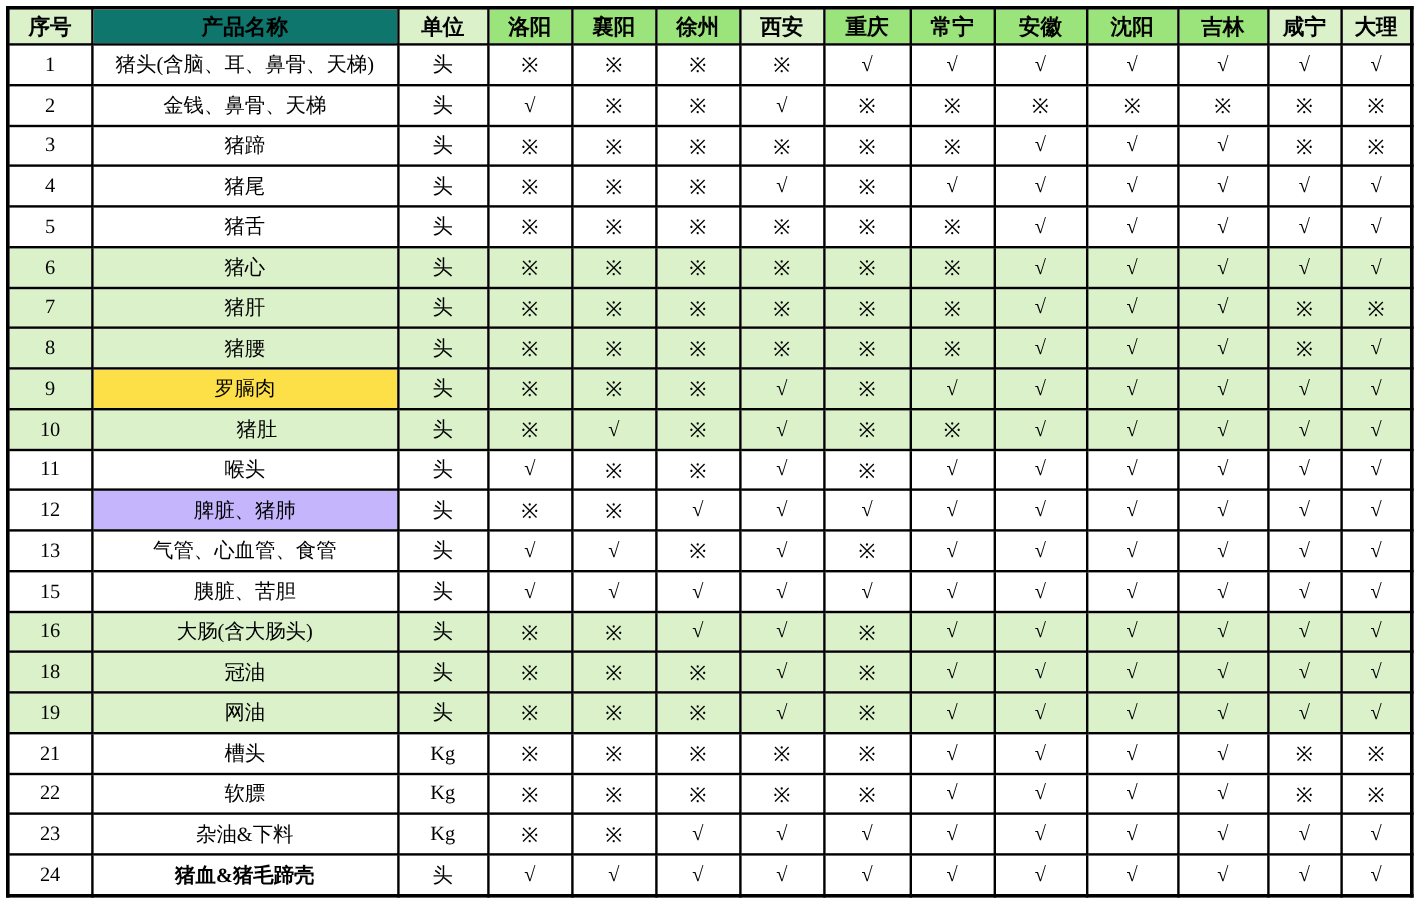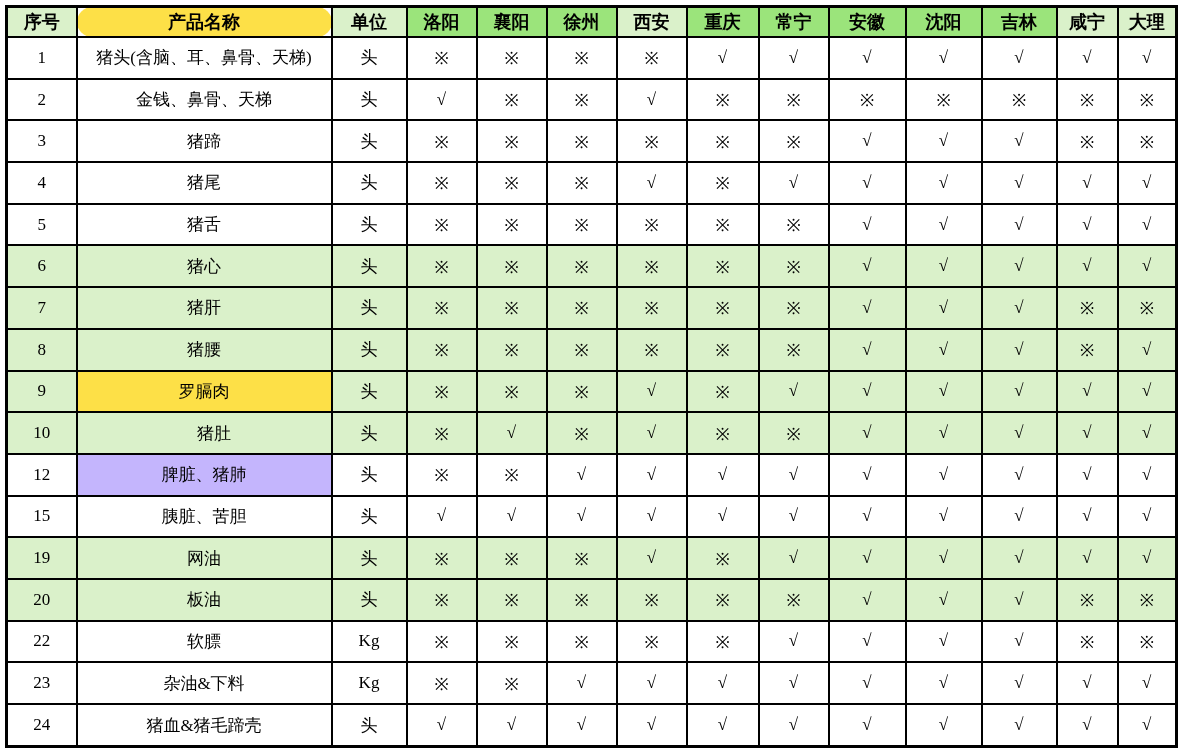--- a/index.html
+++ b/index.html
@@ -70,21 +70,21 @@
         <col style="width: 70px;">
         <col style="width: 77px;">
         <col style="width: 76px;">
         <col style="width: 75px;">
         <col style="width: 61px;">
         <col style="width: 59px;">
       </colgroup>
     <thead>
       <tr>
           <th style="background: rgb(218, 241, 202);">序号</th>
-          <th style="background: #fde047; border-radius: 15px;">产品名称</th>
+          <th style="background: #0f766e;">产品名称</th>
           <th style="background: rgb(218, 241, 202);">单位</th>
           <th style="background: rgb(155, 228, 123);">洛阳</th>
           <th style="background: rgb(155, 228, 123);">襄阳</th>
           <th style="background: rgb(155, 228, 123);">徐州</th>
           <th style="background: rgb(218, 241, 202);">西安</th>
           <th style="background: rgb(155, 228, 123);">重庆</th>
           <th style="background: rgb(155, 228, 123);">常宁</th>
           <th style="background: rgb(155, 228, 123);">安徽</th>
           <th style="background: rgb(155, 228, 123);">沈阳</th>
           <th style="background: rgb(155, 228, 123);">吉林</th>
@@ -247,82 +247,146 @@
           <td class="sym-cell" style="background: rgb(218, 241, 202);">√</td>
           <td class="sym-cell" style="background: rgb(218, 241, 202);">※</td>
           <td class="sym-cell" style="background: rgb(218, 241, 202);">※</td>
           <td class="sym-cell" style="background: rgb(218, 241, 202);">√</td>
           <td class="sym-cell" style="background: rgb(218, 241, 202);">√</td>
           <td class="sym-cell" style="background: rgb(218, 241, 202);">√</td>
           <td class="sym-cell" style="background: rgb(218, 241, 202);">√</td>
           <td class="sym-cell" style="background: rgb(218, 241, 202);">√</td>
         </tr>
         <tr>
+          <td class="no-cell" style="background: rgb(255, 255, 255);">11</td>
+          <td class="name-cell" style="background: rgb(255, 255, 255);">喉头</td>
+          <td class="unit-cell" style="background: rgb(255, 255, 255);">头</td>
+          <td class="sym-cell" style="background: rgb(255, 255, 255);">√</td>
+          <td class="sym-cell" style="background: rgb(255, 255, 255);">※</td>
+          <td class="sym-cell" style="background: rgb(255, 255, 255);">※</td>
+          <td class="sym-cell" style="background: rgb(255, 255, 255);">√</td>
+          <td class="sym-cell" style="background: rgb(255, 255, 255);">※</td>
+          <td class="sym-cell" style="background: rgb(255, 255, 255);">√</td>
+          <td class="sym-cell" style="background: rgb(255, 255, 255);">√</td>
+          <td class="sym-cell" style="background: rgb(255, 255, 255);">√</td>
+          <td class="sym-cell" style="background: rgb(255, 255, 255);">√</td>
+          <td class="sym-cell" style="background: rgb(255, 255, 255);">√</td>
+          <td class="sym-cell" style="background: rgb(255, 255, 255);">√</td>
+        </tr>
+        <tr>
           <td class="no-cell" style="background: rgb(255, 255, 255);">12</td>
           <td class="name-cell" style="background: #c4b5fd;">脾脏、猪肺</td>
           <td class="unit-cell" style="background: rgb(255, 255, 255);">头</td>
           <td class="sym-cell" style="background: rgb(255, 255, 255);">※</td>
           <td class="sym-cell" style="background: rgb(255, 255, 255);">※</td>
           <td class="sym-cell" style="background: rgb(255, 255, 255);">√</td>
           <td class="sym-cell" style="background: rgb(255, 255, 255);">√</td>
           <td class="sym-cell" style="background: rgb(255, 255, 255);">√</td>
           <td class="sym-cell" style="background: rgb(255, 255, 255);">√</td>
           <td class="sym-cell" style="background: rgb(255, 255, 255);">√</td>
           <td class="sym-cell" style="background: rgb(255, 255, 255);">√</td>
           <td class="sym-cell" style="background: rgb(255, 255, 255);">√</td>
           <td class="sym-cell" style="background: rgb(255, 255, 255);">√</td>
           <td class="sym-cell" style="background: rgb(255, 255, 255);">√</td>
         </tr>
         <tr>
+          <td class="no-cell" style="background: rgb(255, 255, 255);">13</td>
+          <td class="name-cell" style="background: rgb(255, 255, 255);">气管、心血管、食管</td>
+          <td class="unit-cell" style="background: rgb(255, 255, 255);">头</td>
+          <td class="sym-cell" style="background: rgb(255, 255, 255);">√</td>
+          <td class="sym-cell" style="background: rgb(255, 255, 255);">√</td>
+          <td class="sym-cell" style="background: rgb(255, 255, 255);">※</td>
+          <td class="sym-cell" style="background: rgb(255, 255, 255);">√</td>
+          <td class="sym-cell" style="background: rgb(255, 255, 255);">※</td>
+          <td class="sym-cell" style="background: rgb(255, 255, 255);">√</td>
+          <td class="sym-cell" style="background: rgb(255, 255, 255);">√</td>
+          <td class="sym-cell" style="background: rgb(255, 255, 255);">√</td>
+          <td class="sym-cell" style="background: rgb(255, 255, 255);">√</td>
+          <td class="sym-cell" style="background: rgb(255, 255, 255);">√</td>
+          <td class="sym-cell" style="background: rgb(255, 255, 255);">√</td>
+        </tr>
+        <tr>
           <td class="no-cell" style="background: rgb(255, 255, 255);">15</td>
           <td class="name-cell" style="background: rgb(255, 255, 255);">胰脏、苦胆</td>
           <td class="unit-cell" style="background: rgb(255, 255, 255);">头</td>
           <td class="sym-cell" style="background: rgb(255, 255, 255);">√</td>
           <td class="sym-cell" style="background: rgb(255, 255, 255);">√</td>
           <td class="sym-cell" style="background: rgb(255, 255, 255);">√</td>
           <td class="sym-cell" style="background: rgb(255, 255, 255);">√</td>
           <td class="sym-cell" style="background: rgb(255, 255, 255);">√</td>
           <td class="sym-cell" style="background: rgb(255, 255, 255);">√</td>
           <td class="sym-cell" style="background: rgb(255, 255, 255);">√</td>
           <td class="sym-cell" style="background: rgb(255, 255, 255);">√</td>
           <td class="sym-cell" style="background: rgb(255, 255, 255);">√</td>
           <td class="sym-cell" style="background: rgb(255, 255, 255);">√</td>
           <td class="sym-cell" style="background: rgb(255, 255, 255);">√</td>
         </tr>
         <tr>
+          <td class="no-cell" style="background: rgb(218, 241, 202);">16</td>
+          <td class="name-cell" style="background: rgb(218, 241, 202);">大肠(含大肠头)</td>
+          <td class="unit-cell" style="background: rgb(218, 241, 202);">头</td>
+          <td class="sym-cell" style="background: rgb(218, 241, 202);">※</td>
+          <td class="sym-cell" style="background: rgb(218, 241, 202);">※</td>
+          <td class="sym-cell" style="background: rgb(218, 241, 202);">√</td>
+          <td class="sym-cell" style="background: rgb(218, 241, 202);">√</td>
+          <td class="sym-cell" style="background: rgb(218, 241, 202);">※</td>
+          <td class="sym-cell" style="background: rgb(218, 241, 202);">√</td>
+          <td class="sym-cell" style="background: rgb(218, 241, 202);">√</td>
+          <td class="sym-cell" style="background: rgb(218, 241, 202);">√</td>
+          <td class="sym-cell" style="background: rgb(218, 241, 202);">√</td>
+          <td class="sym-cell" style="background: rgb(218, 241, 202);">√</td>
+          <td class="sym-cell" style="background: rgb(218, 241, 202);">√</td>
+        </tr>
+        <tr>
+          <td class="no-cell" style="background: rgb(218, 241, 202);">18</td>
+          <td class="name-cell" style="background: rgb(218, 241, 202);">冠油</td>
+          <td class="unit-cell" style="background: rgb(218, 241, 202);">头</td>
+          <td class="sym-cell" style="background: rgb(218, 241, 202);">※</td>
+          <td class="sym-cell" style="background: rgb(218, 241, 202);">※</td>
+          <td class="sym-cell" style="background: rgb(218, 241, 202);">※</td>
+          <td class="sym-cell" style="background: rgb(218, 241, 202);">√</td>
+          <td class="sym-cell" style="background: rgb(218, 241, 202);">※</td>
+          <td class="sym-cell" style="background: rgb(218, 241, 202);">√</td>
+          <td class="sym-cell" style="background: rgb(218, 241, 202);">√</td>
+          <td class="sym-cell" style="background: rgb(218, 241, 202);">√</td>
+          <td class="sym-cell" style="background: rgb(218, 241, 202);">√</td>
+          <td class="sym-cell" style="background: rgb(218, 241, 202);">√</td>
+          <td class="sym-cell" style="background: rgb(218, 241, 202);">√</td>
+        </tr>
+        <tr>
           <td class="no-cell" style="background: rgb(218, 241, 202);">19</td>
           <td class="name-cell" style="background: rgb(218, 241, 202);">网油</td>
           <td class="unit-cell" style="background: rgb(218, 241, 202);">头</td>
           <td class="sym-cell" style="background: rgb(218, 241, 202);">※</td>
           <td class="sym-cell" style="background: rgb(218, 241, 202);">※</td>
           <td class="sym-cell" style="background: rgb(218, 241, 202);">※</td>
           <td class="sym-cell" style="background: rgb(218, 241, 202);">√</td>
           <td class="sym-cell" style="background: rgb(218, 241, 202);">※</td>
           <td class="sym-cell" style="background: rgb(218, 241, 202);">√</td>
           <td class="sym-cell" style="background: rgb(218, 241, 202);">√</td>
           <td class="sym-cell" style="background: rgb(218, 241, 202);">√</td>
           <td class="sym-cell" style="background: rgb(218, 241, 202);">√</td>
           <td class="sym-cell" style="background: rgb(218, 241, 202);">√</td>
           <td class="sym-cell" style="background: rgb(218, 241, 202);">√</td>
         </tr>
         <tr>
-          <td class="no-cell" style="background: rgb(218, 241, 202);">20</td>
-          <td class="name-cell" style="background: rgb(218, 241, 202);">板油</td>
-          <td class="unit-cell" style="background: rgb(218, 241, 202);">头</td>
-          <td class="sym-cell" style="background: rgb(218, 241, 202);">※</td>
-          <td class="sym-cell" style="background: rgb(218, 241, 202);">※</td>
-          <td class="sym-cell" style="background: rgb(218, 241, 202);">※</td>
-          <td class="sym-cell" style="background: rgb(218, 241, 202);">※</td>
-          <td class="sym-cell" style="background: rgb(218, 241, 202);">※</td>
-          <td class="sym-cell" style="background: rgb(218, 241, 202);">※</td>
-          <td class="sym-cell" style="background: rgb(218, 241, 202);">√</td>
-          <td class="sym-cell" style="background: rgb(218, 241, 202);">√</td>
-          <td class="sym-cell" style="background: rgb(218, 241, 202);">√</td>
-          <td class="sym-cell" style="background: rgb(218, 241, 202);">※</td>
-          <td class="sym-cell" style="background: rgb(218, 241, 202);">※</td>
+          <td class="no-cell" style="background: rgb(255, 255, 255);">21</td>
+          <td class="name-cell" style="background: rgb(255, 255, 255);">槽头</td>
+          <td class="unit-cell" style="background: rgb(255, 255, 255);">Kg</td>
+          <td class="sym-cell" style="background: rgb(255, 255, 255);">※</td>
+          <td class="sym-cell" style="background: rgb(255, 255, 255);">※</td>
+          <td class="sym-cell" style="background: rgb(255, 255, 255);">※</td>
+          <td class="sym-cell" style="background: rgb(255, 255, 255);">※</td>
+          <td class="sym-cell" style="background: rgb(255, 255, 255);">※</td>
+          <td class="sym-cell" style="background: rgb(255, 255, 255);">√</td>
+          <td class="sym-cell" style="background: rgb(255, 255, 255);">√</td>
+          <td class="sym-cell" style="background: rgb(255, 255, 255);">√</td>
+          <td class="sym-cell" style="background: rgb(255, 255, 255);">√</td>
+          <td class="sym-cell" style="background: rgb(255, 255, 255);">※</td>
+          <td class="sym-cell" style="background: rgb(255, 255, 255);">※</td>
         </tr>
         <tr>
           <td class="no-cell" style="background: rgb(255, 255, 255);">22</td>
           <td class="name-cell" style="background: rgb(255, 255, 255);">软膘</td>
           <td class="unit-cell" style="background: rgb(255, 255, 255);">Kg</td>
           <td class="sym-cell" style="background: rgb(255, 255, 255);">※</td>
           <td class="sym-cell" style="background: rgb(255, 255, 255);">※</td>
           <td class="sym-cell" style="background: rgb(255, 255, 255);">※</td>
           <td class="sym-cell" style="background: rgb(255, 255, 255);">※</td>
           <td class="sym-cell" style="background: rgb(255, 255, 255);">※</td>
@@ -344,21 +408,21 @@
           <td class="sym-cell" style="background: rgb(255, 255, 255);">√</td>
           <td class="sym-cell" style="background: rgb(255, 255, 255);">√</td>
           <td class="sym-cell" style="background: rgb(255, 255, 255);">√</td>
           <td class="sym-cell" style="background: rgb(255, 255, 255);">√</td>
           <td class="sym-cell" style="background: rgb(255, 255, 255);">√</td>
           <td class="sym-cell" style="background: rgb(255, 255, 255);">√</td>
           <td class="sym-cell" style="background: rgb(255, 255, 255);">√</td>
         </tr>
         <tr>
           <td class="no-cell" style="background: rgb(255, 255, 255);">24</td>
-          <td class="name-cell" style="background: rgb(255, 255, 255);">猪血&amp;猪毛蹄壳</td>
+          <td class="name-cell" style="background: rgb(255, 255, 255); font-weight: bold;">猪血&amp;猪毛蹄壳</td>
           <td class="unit-cell" style="background: rgb(255, 255, 255);">头</td>
           <td class="sym-cell" style="background: rgb(255, 255, 255);">√</td>
           <td class="sym-cell" style="background: rgb(255, 255, 255);">√</td>
           <td class="sym-cell" style="background: rgb(255, 255, 255);">√</td>
           <td class="sym-cell" style="background: rgb(255, 255, 255);">√</td>
           <td class="sym-cell" style="background: rgb(255, 255, 255);">√</td>
           <td class="sym-cell" style="background: rgb(255, 255, 255);">√</td>
           <td class="sym-cell" style="background: rgb(255, 255, 255);">√</td>
           <td class="sym-cell" style="background: rgb(255, 255, 255);">√</td>
           <td class="sym-cell" style="background: rgb(255, 255, 255);">√</td>

